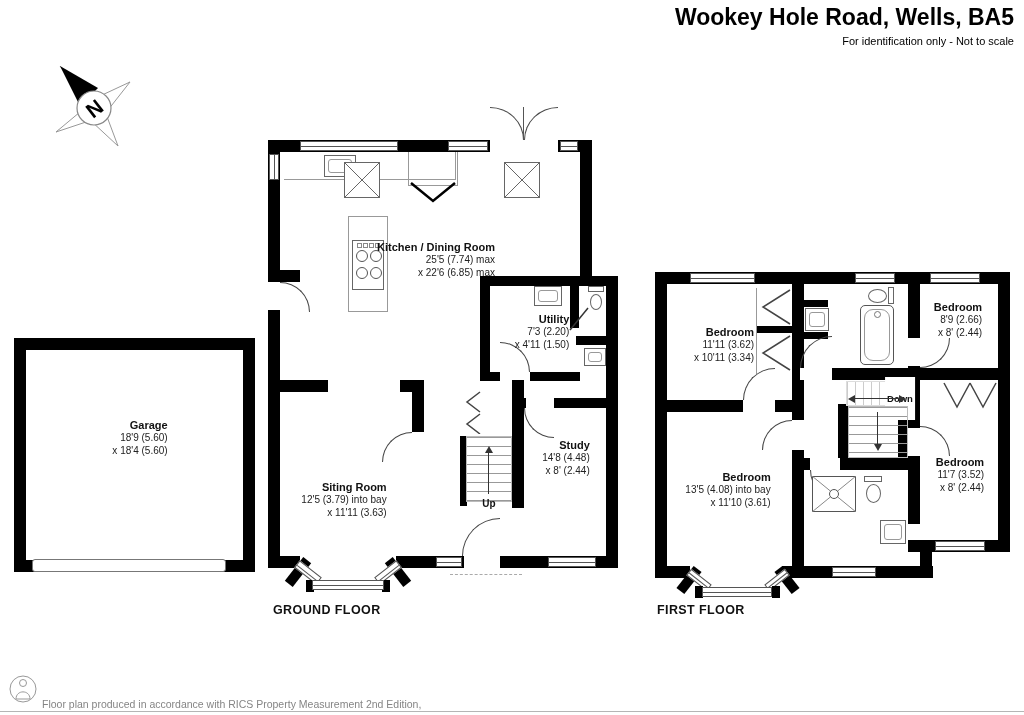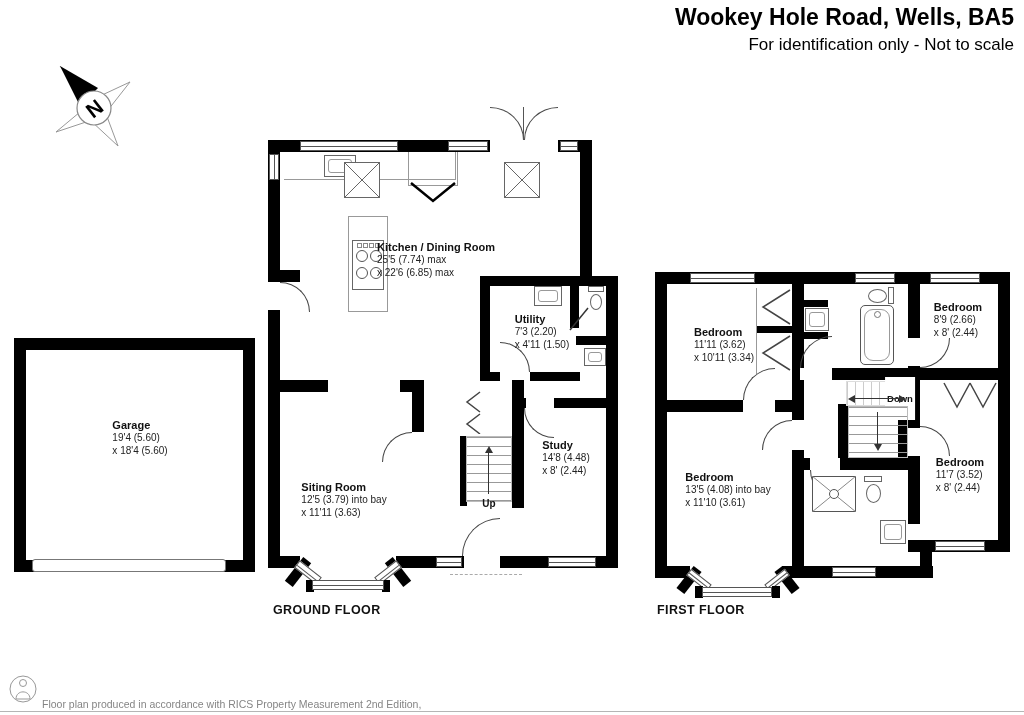--- a/index.html
+++ b/index.html
@@ -11,34 +11,34 @@
   .win.h::after{content:"";position:absolute;left:0;right:0;top:50%;border-top:1px solid #555;}
   .win.v::after{content:"";position:absolute;top:0;bottom:0;left:50%;border-left:1px solid #555;}
   .arc{position:absolute;box-sizing:border-box;}
   .arc.tl{border-top:1px solid #444;border-left:1px solid #444;border-top-left-radius:100%;}
   .arc.tr{border-top:1px solid #444;border-right:1px solid #444;border-top-right-radius:100%;}
   .arc.bl{border-bottom:1px solid #444;border-left:1px solid #444;border-bottom-left-radius:100%;}
   .arc.br{border-bottom:1px solid #444;border-right:1px solid #444;border-bottom-right-radius:100%;}
   .fx{position:absolute;box-sizing:border-box;border:1px solid #555;background:#fff;}
   .fxin{position:absolute;inset:3px;border:1px solid #999;border-radius:3px;}
   .thin{position:absolute;box-sizing:border-box;}
-  .room-label{position:absolute;transform:translateX(-50%);text-align:left;white-space:nowrap;}
+  .room-label{position:absolute;transform:translateX(-50%);text-align:right;white-space:nowrap;}
   .rname{font-weight:bold;font-size:11px;color:#111;line-height:13px;}
   .rdim{font-size:10px;color:#222;line-height:12.5px;}
   .floor-label{position:absolute;font-weight:bold;font-size:12.5px;color:#111;letter-spacing:.4px;}
   .stairs{position:absolute;border:1px solid #bbb;box-sizing:border-box;}
   .treads-h{background:repeating-linear-gradient(to bottom,#999 0 1px,transparent 1px 9px);}
   .treads-v{background:repeating-linear-gradient(to right,#ccc 0 1px,transparent 1px 8px);}
   .arrow-line-v{position:absolute;width:1px;background:#333;}
   .arrow-line-h{position:absolute;height:1px;background:#333;}
   .tri{position:absolute;width:0;height:0;}
   .header{position:absolute;top:4px;right:10px;text-align:right;}
   .header .title{font-size:23px;font-weight:bold;color:#000;line-height:27px;}
   .header .aline{font-size:15px;color:#000;line-height:18.5px;}
-  .header .disc{font-size:17px;color:#000;margin-top:4px;text-align:right;}
+  .header .disc{font-size:11px;color:#000;margin-top:4px;text-align:right;}
   .footer{position:absolute;left:42px;top:671px;font-size:10.5px;color:#858585;line-height:13.5px;white-space:pre-wrap;}
   .small-bold{position:absolute;font-weight:bold;font-size:10px;color:#111;transform:translateX(-50%);}
   svg{display:block;}
 </style>
 </head>
 <body>
 
 <div id="canvas">
 
   <div class="header">
@@ -59,21 +59,21 @@
     </svg>
   </div>
 
   <i class="w" style="left:14px;top:338px;width:241px;height:12px"></i>
   <i class="w" style="left:14px;top:338px;width:12px;height:234px"></i>
   <i class="w" style="left:243px;top:338px;width:12px;height:234px"></i>
   <i class="w" style="left:14px;top:560px;width:241px;height:12px"></i>
   <i class="fx" style="left:32px;top:559px;width:194px;height:13px;border-color:#777;border-radius:3px"></i>
   <div class="room-label" style="left:140px;top:419px">
     <div class="rname">Garage</div>
-    <div class="rdim">19'4 (5.60)</div>
+    <div class="rdim">18'9 (5.60)</div>
     <div class="rdim">x 18'4 (5.60)</div>
   </div>
 
   <i class="w" style="left:272px;top:140px;width:320px;height:12px"></i>
   <i class="w" style="left:268px;top:140px;width:12px;height:428px"></i>
   <i class="w" style="left:580px;top:152px;width:12px;height:124px"></i>
   <i class="w" style="left:480px;top:276px;width:138px;height:10px"></i>
   <i class="w" style="left:606px;top:276px;width:12px;height:292px"></i>
   <i class="w" style="left:480px;top:286px;width:10px;height:86px"></i>
   <i class="w" style="left:480px;top:372px;width:20px;height:9px"></i>

